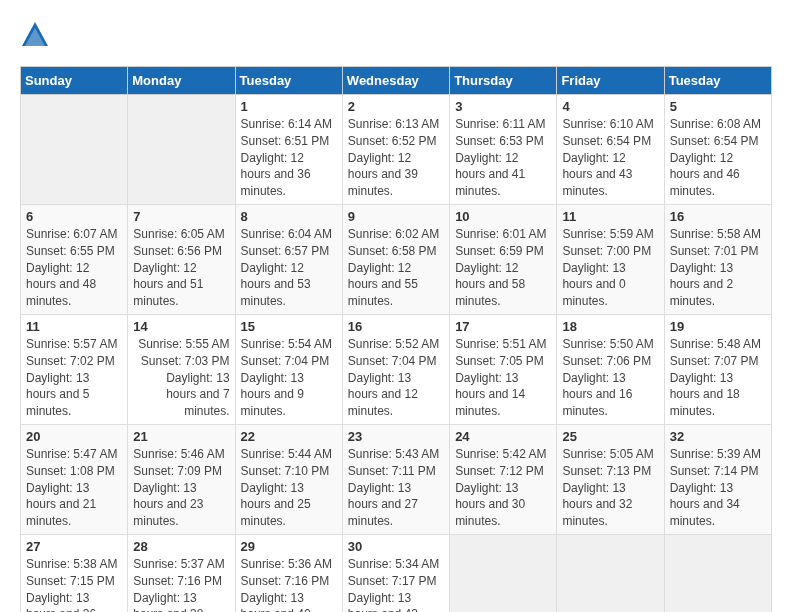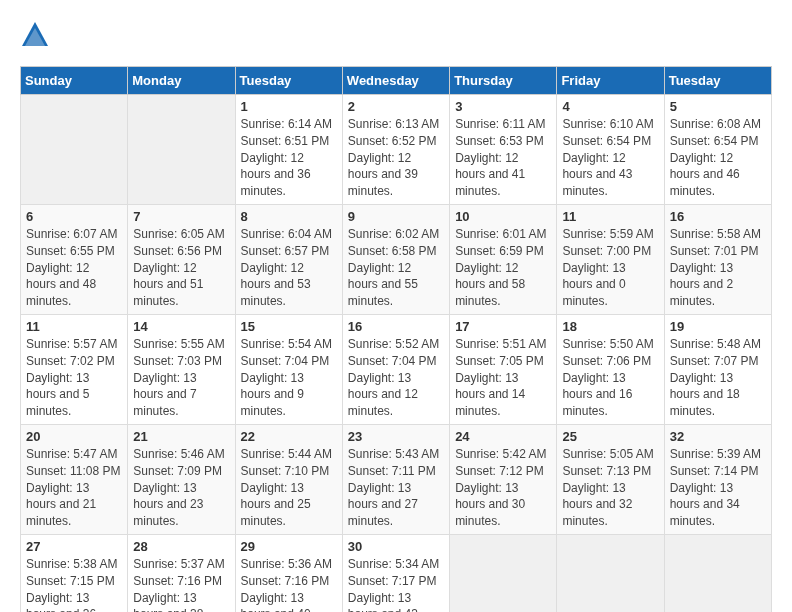--- a/index.html
+++ b/index.html
@@ -206,21 +206,21 @@
       </tr>
       <tr>
         <td>
           <span class="day-num">11</span>
           <div class="day-info" style="white-space: pre-line;">Sunrise: 5:57 AM
 Sunset: 7:02 PM
 Daylight: 13 hours and 5 minutes.</div>
         </td>
         <td>
           <span class="day-num">14</span>
-          <div class="day-info" style="white-space: pre-line;">Sunrise: 5:55 AM
+          <div class="day-info" style="white-space: pre-line; text-align: right;">Sunrise: 5:55 AM
 Sunset: 7:03 PM
 Daylight: 13 hours and 7 minutes.</div>
         </td>
         <td>
           <span class="day-num">15</span>
           <div class="day-info" style="white-space: pre-line;">Sunrise: 5:54 AM
 Sunset: 7:04 PM
 Daylight: 13 hours and 9 minutes.</div>
         </td>
         <td>
@@ -245,21 +245,21 @@
           <span class="day-num">19</span>
           <div class="day-info" style="white-space: pre-line;">Sunrise: 5:48 AM
 Sunset: 7:07 PM
 Daylight: 13 hours and 18 minutes.</div>
         </td>
       </tr>
       <tr>
         <td>
           <span class="day-num">20</span>
           <div class="day-info" style="white-space: pre-line;">Sunrise: 5:47 AM
-Sunset: 11:08 PM
+Sunset: 1:08 PM
 Daylight: 13 hours and 21 minutes.</div>
         </td>
         <td>
           <span class="day-num">21</span>
           <div class="day-info" style="white-space: pre-line;">Sunrise: 5:46 AM
 Sunset: 7:09 PM
 Daylight: 13 hours and 23 minutes.</div>
         </td>
         <td>
           <span class="day-num">22</span>

